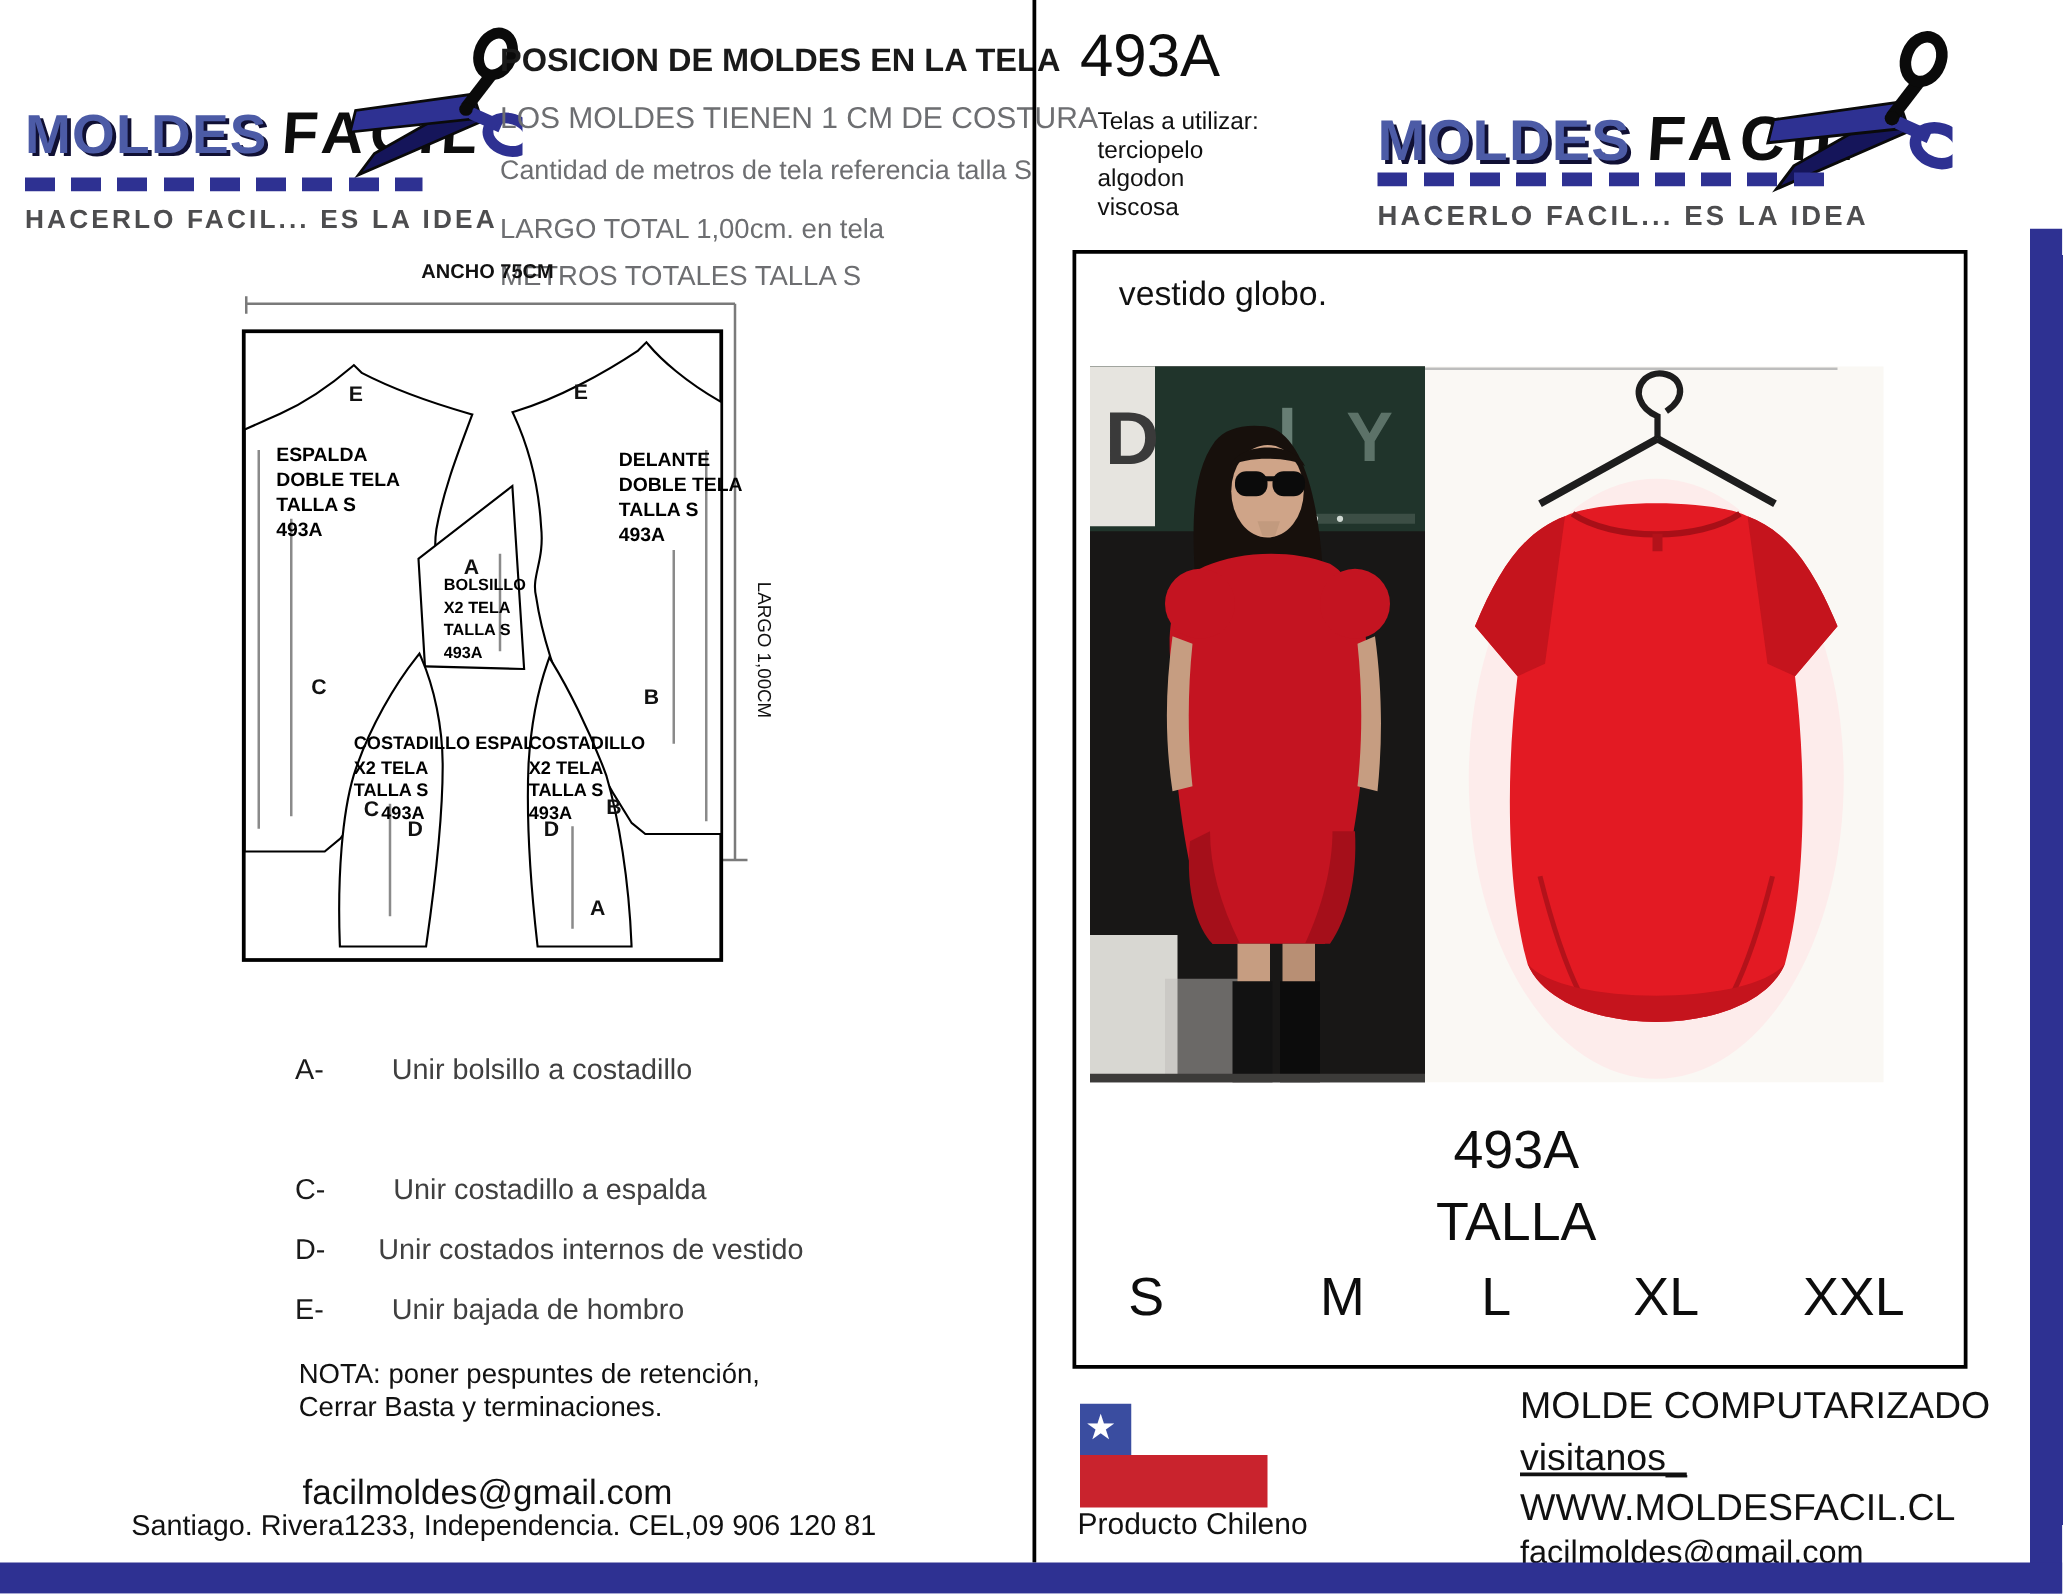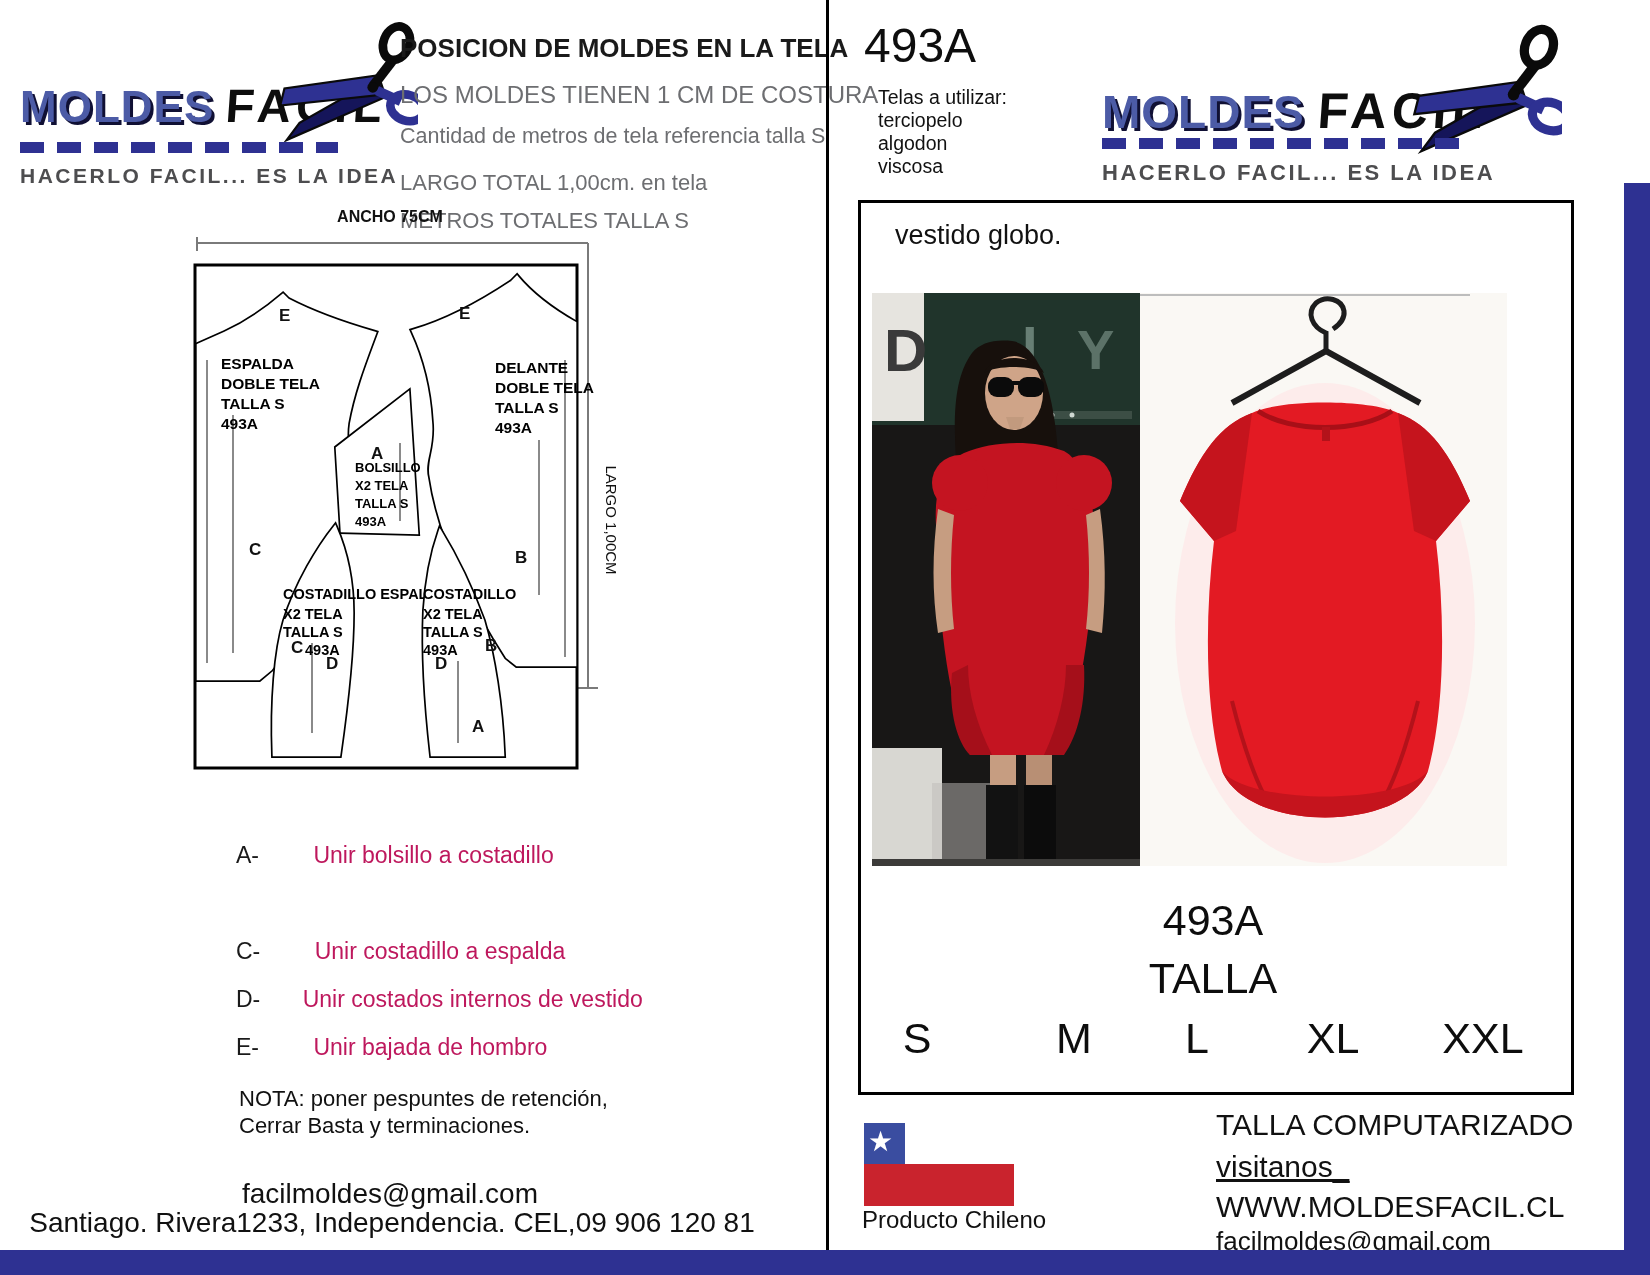--- a/index.html
+++ b/index.html
@@ -9,21 +9,21 @@
   
   .word-moldes{font-weight:800;color:#4c5ba6;text-shadow:3px 3px 0 #101034;letter-spacing:1px;}
   .word-facil{font-weight:700;color:#0d0d0d;letter-spacing:5px;transform:skewX(-4deg);display:inline-block;}
   .dashline{height:11px;background:repeating-linear-gradient(90deg,#2e3192 0 24px,transparent 24px 37px);}
   .tagline{font-weight:700;color:#4d4d4f;letter-spacing:2.5px;}
   
   .h-title{color:#1a1a1a;font-weight:600;}
   .h-gray{color:#6d6e71;}
   
   .legend-key{color:#1a1a1a;}
-  .legend-text{color:#be185d;}
+  .legend-text{color:#404040;}
   .center-col{width:780px;text-align:center;}
   .box-frame{border:3px solid #000;background:#fff;}
   .size-item{transform:translateX(-50%);font-size:43px;color:#0d0d0d;}
   .bigcode{transform:translateX(-50%);font-size:43px;color:#0d0d0d;}
   svg text{font-family:"Liberation Sans","DejaVu Sans",sans-serif;}
   .bar{background:#2e3192;}
 </style>
 </head>
 <body>
 
@@ -158,21 +158,21 @@
   </div>
   <div class="abs" style="left:236px;top:1034px;font-size:23px;">
     <span class="legend-key">E-</span>
     <span class="legend-text" style="margin-left:48px;">Unir  bajada de hombro</span>
   </div>
 
   <div class="abs" style="left:239px;top:1086px;font-size:22px;">NOTA: poner pespuntes de retención,</div>
   <div class="abs" style="left:239px;top:1113px;font-size:22px;">Cerrar Basta y terminaciones.</div>
 
   <div class="abs center-col" style="left:0px;top:1178px;font-size:28px;">facilmoldes@gmail.com</div>
-  <div class="abs center-col" style="left:2px;top:1207px;font-size:28px;">Santiago. Rivera1233, Independencia. CEL,09 906 120 81</div>
+  <div class="abs center-col" style="left:13px;top:1207px;font-size:23px;">Santiago. Rivera1233, Independencia. CEL,09 906 120 81</div>
 
   <div class="abs" style="left:826px;top:0;width:3px;height:1250px;background:#000;"></div>
 
   <div class="abs" style="left:864px;top:18px;font-size:48px;color:#0d0d0d;">493A</div>
 
   <div class="abs" style="left:878px;top:86px;font-size:19.5px;line-height:23px;">
     <div>Telas a utilizar:</div>
     <div>terciopelo</div>
     <div>algodon</div>
     <div>viscosa</div>
@@ -272,21 +272,21 @@
   <div class="abs size-item" style="left:1197px;top:1014px;">L</div>
   <div class="abs size-item" style="left:1333px;top:1014px;">XL</div>
   <div class="abs size-item" style="left:1483px;top:1014px;">XXL</div>
 
   <div class="abs" style="left:864px;top:1123px;width:41px;height:41px;background:#3a4da0;">
     <span style="position:absolute;left:4px;top:2px;color:#fff;font-size:28px;">★</span>
   </div>
   <div class="abs" style="left:864px;top:1164px;width:150px;height:42px;background:#c9232d;"></div>
   <div class="abs" style="left:862px;top:1206px;font-size:24px;">Producto Chileno</div>
 
-  <div class="abs" style="left:1216px;top:1108px;font-size:30px;">TALLA COMPUTARIZADO</div>
+  <div class="abs" style="left:1216px;top:1108px;font-size:30px;">MOLDE COMPUTARIZADO</div>
   <div class="abs" style="left:1216px;top:1150px;font-size:30px;text-decoration:underline;">visitanos_</div>
   <div class="abs" style="left:1216px;top:1190px;font-size:30px;">WWW.MOLDESFACIL.CL</div>
   <div class="abs" style="left:1216px;top:1226px;font-size:26px;">facilmoldes@gmail.com</div>
 
   <div class="abs bar" style="left:1624px;top:183px;width:26px;height:1092px;"></div>
   <div class="abs bar" style="left:0px;top:1250px;width:1650px;height:25px;"></div>
 
 </div>
 
 </body></html>

